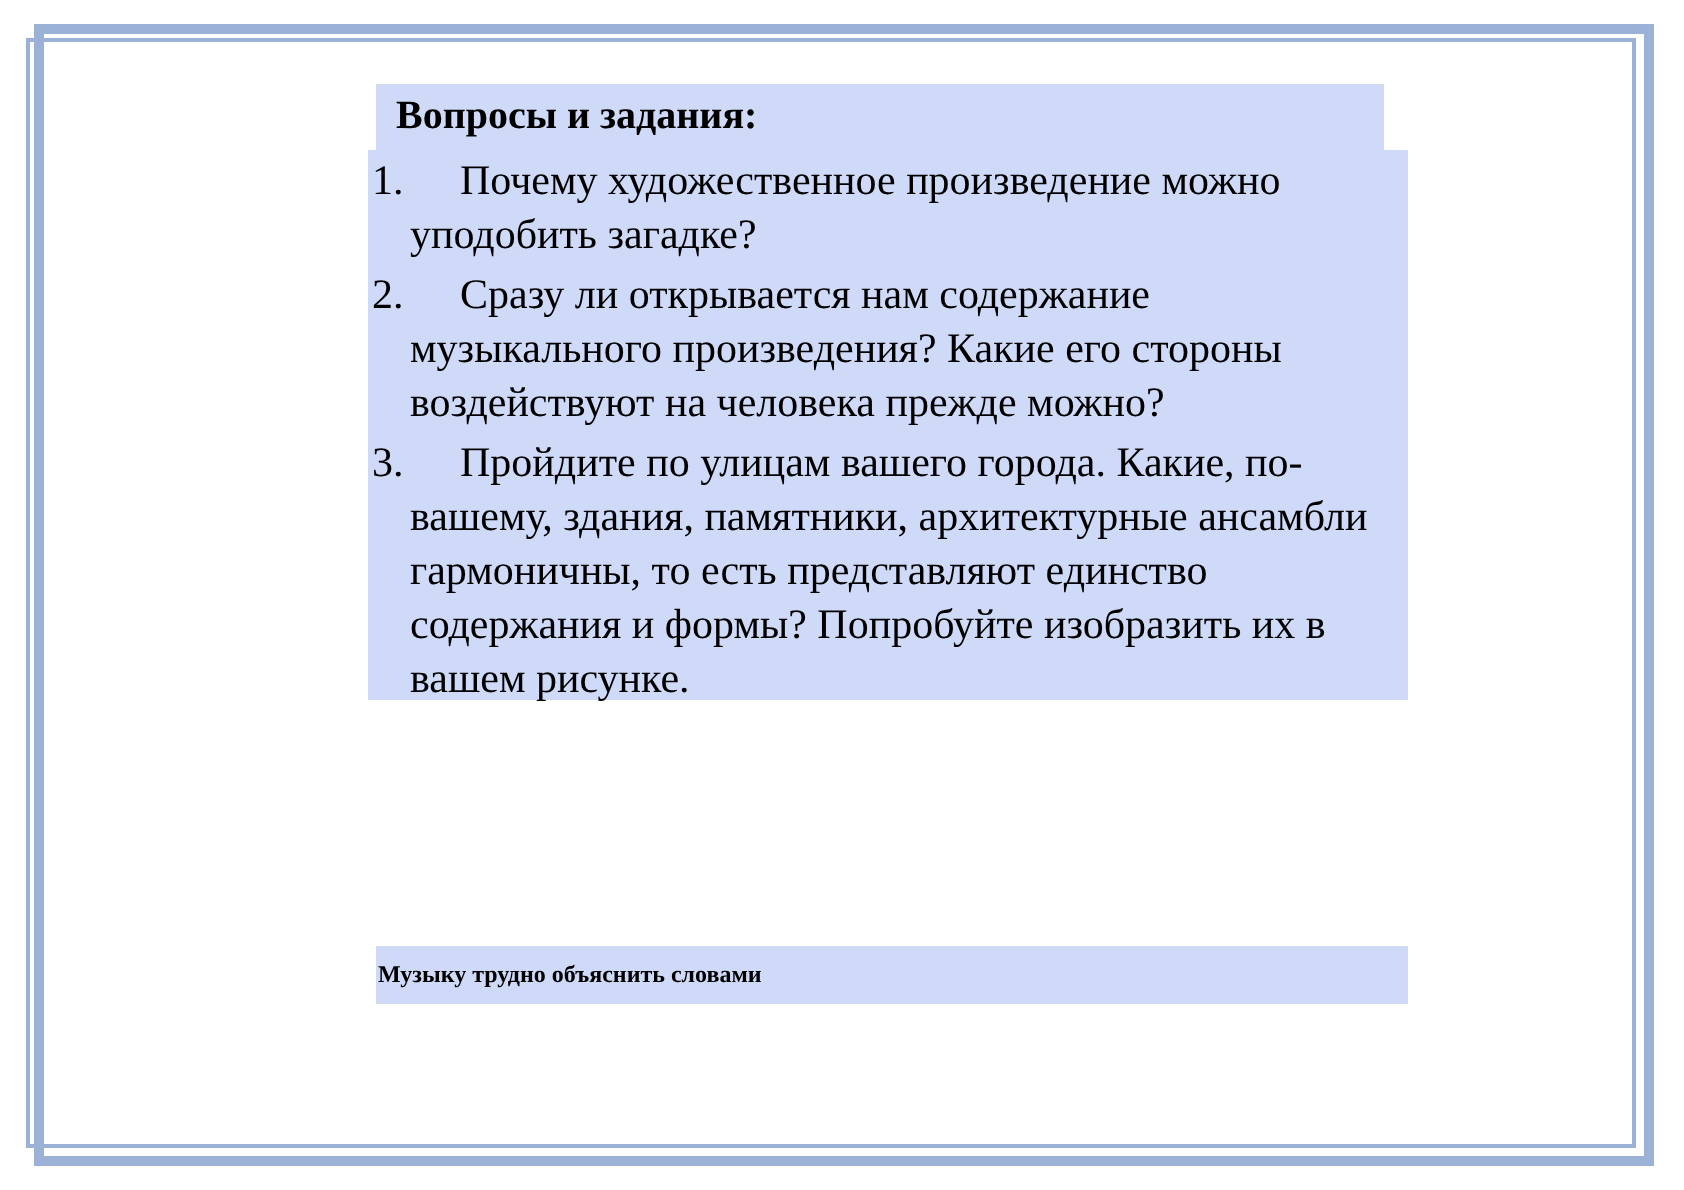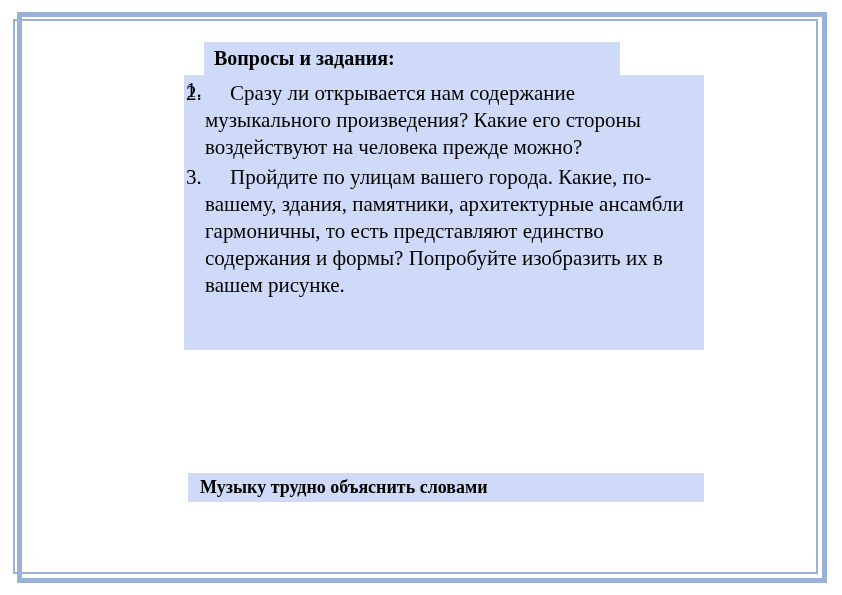--- a/index.html
+++ b/index.html
@@ -20,22 +20,22 @@
     box-sizing: border-box;
   }
   .frame-thick {
     position: absolute; left: 17px; top: 12px;
     width: 810px; height: 571px;
     border: 5px solid var(--frame, #9BB2D6);
     box-sizing: border-box;
   }
 
   .title-box {
-    position: absolute; left: 204px; top: 42px;
-    width: 416px; height: 33px;
+    position: absolute; left: 188px; top: 42px;
+    width: 504px; height: 33px;
     background: var(--box_fill, #CEDAF7);
     font-weight: bold; font-size: 20px; line-height: 33px;
     padding-left: 10px; box-sizing: border-box;
     white-space: nowrap;
   }
 
   .list-box {
     position: absolute; left: 184px; top: 75px;
     width: 520px; height: 275px;
     background: var(--box_fill, #CEDAF7);
@@ -51,38 +51,38 @@
   }
   .item .num {
     position: absolute; left: 2px; top: 0;
     text-indent: 0;
   }
 
   .footer-bar {
     position: absolute; left: 188px; top: 473px;
     width: 516px; height: 29px;
     background: var(--box_fill, #CEDAF7);
-    font-weight: bold; font-size: 18px; line-height: 28px;
-    padding-left: 12px; box-sizing: border-box;
+    font-weight: bold; font-size: 12px; line-height: 28px;
+    padding-left: 1px; box-sizing: border-box;
     white-space: nowrap;
   }
 </style>
 </head>
 <body>
 
 <div class="slide">
   <div class="frame-thin"></div>
   <div class="frame-thick"></div>
 
   <div class="title-box">
     <span>Вопросы и задания:</span>
   </div>
 
   <div class="list-box" id="list-box">
-      <div class="item"><span class="num">1.</span></div>
+      <div class="item"><span class="num">1.</span><span>Почему художественное произведение можно уподобить загадке?</span></div>
       <div class="item"><span class="num">2.</span><span>Сразу ли открывается нам содержание музыкального произведения? Какие его стороны воздействуют на человека прежде можно?</span></div>
       <div class="item"><span class="num">3.</span><span>Пройдите по улицам вашего города. Какие, по-вашему, здания, памятники, архитектурные ансамбли гармоничны, то есть представляют единство содержания и формы? Попробуйте изобразить их в вашем рисунке.</span></div>
     </div>
 
   <div class="footer-bar">
     <span>Музыку трудно объяснить словами</span>
   </div>
 </div>
 
 </body></html>

